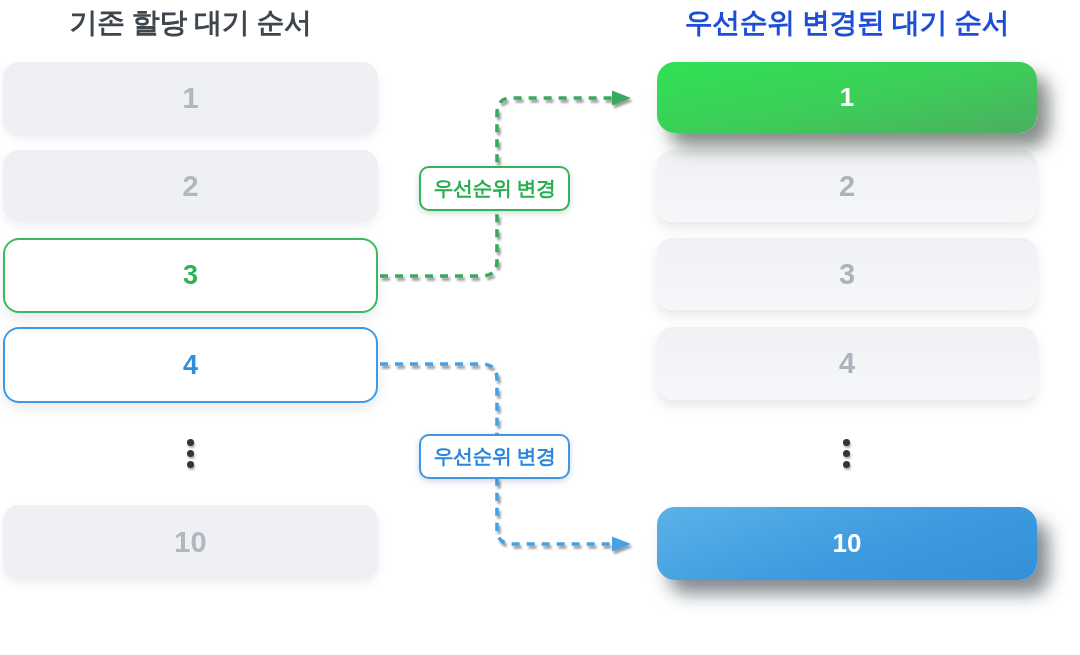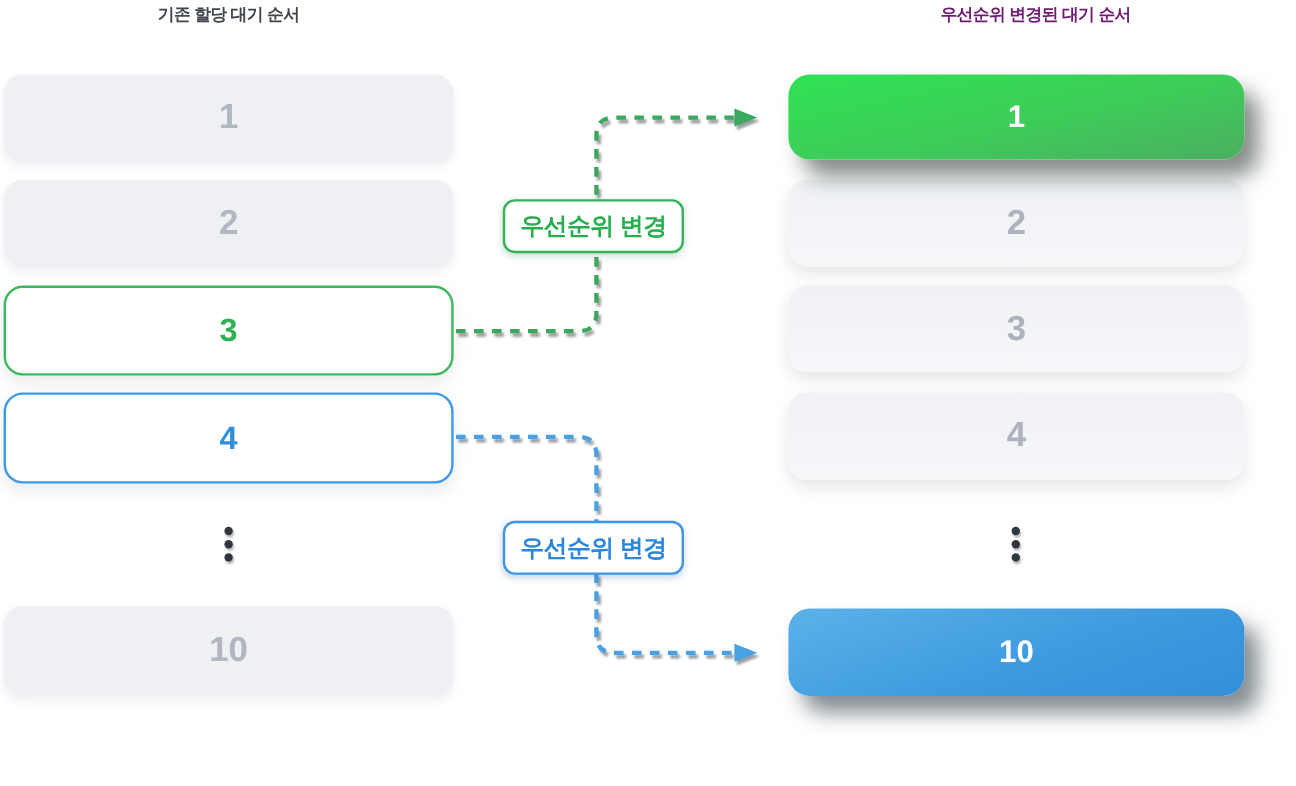--- a/index.html
+++ b/index.html
@@ -11,26 +11,26 @@
     width: 1080px;
     height: 655px;
     background: #ffffff;
     overflow: hidden;
   }
 
   .col-title {
     position: absolute;
     top: 4px;
     text-align: center;
-    font-size: 14px;
+    font-size: 28px;
     font-weight: 800;
     letter-spacing: -0.5px;
   }
   .col-title.left  { left: 3px;   width: 375px; color: #3f464e; }
-  .col-title.right { left: 673px; width: 380px; color: #701a75; }
+  .col-title.right { left: 657px; width: 380px; color: #1d4ed8; }
 
   .box {
     position: absolute;
     border-radius: 16px;
     display: flex;
     align-items: center;
     justify-content: center;
   }
   .box.lcol { left: 3px;   width: 375px; }
   .box.rcol { left: 657px; width: 380px; }

